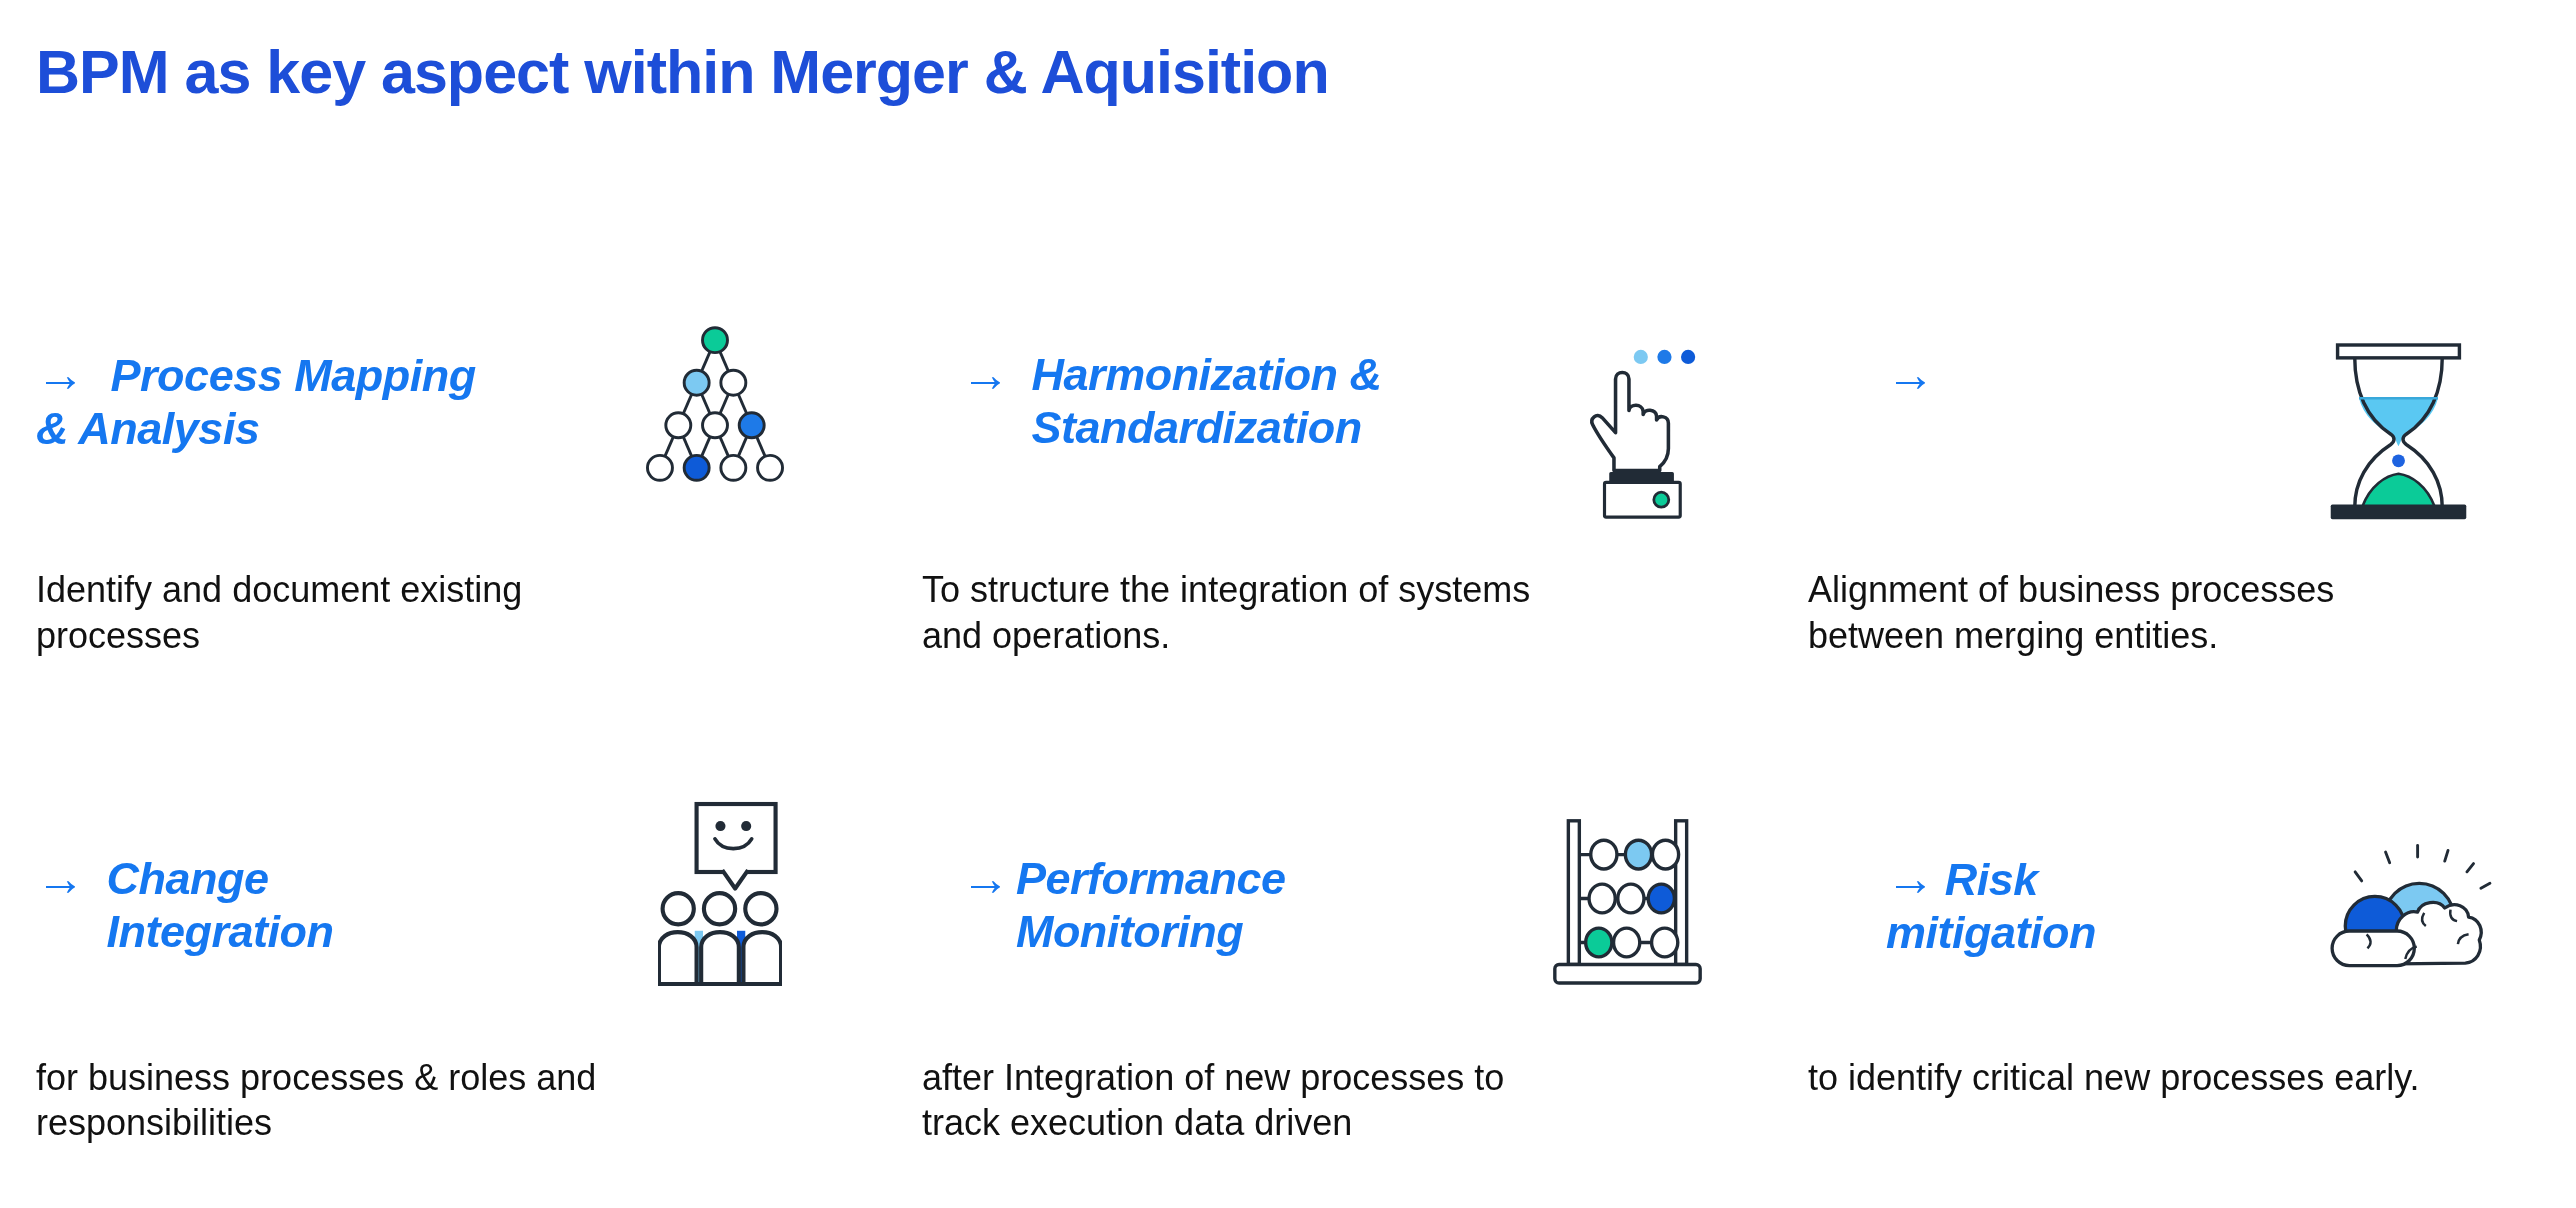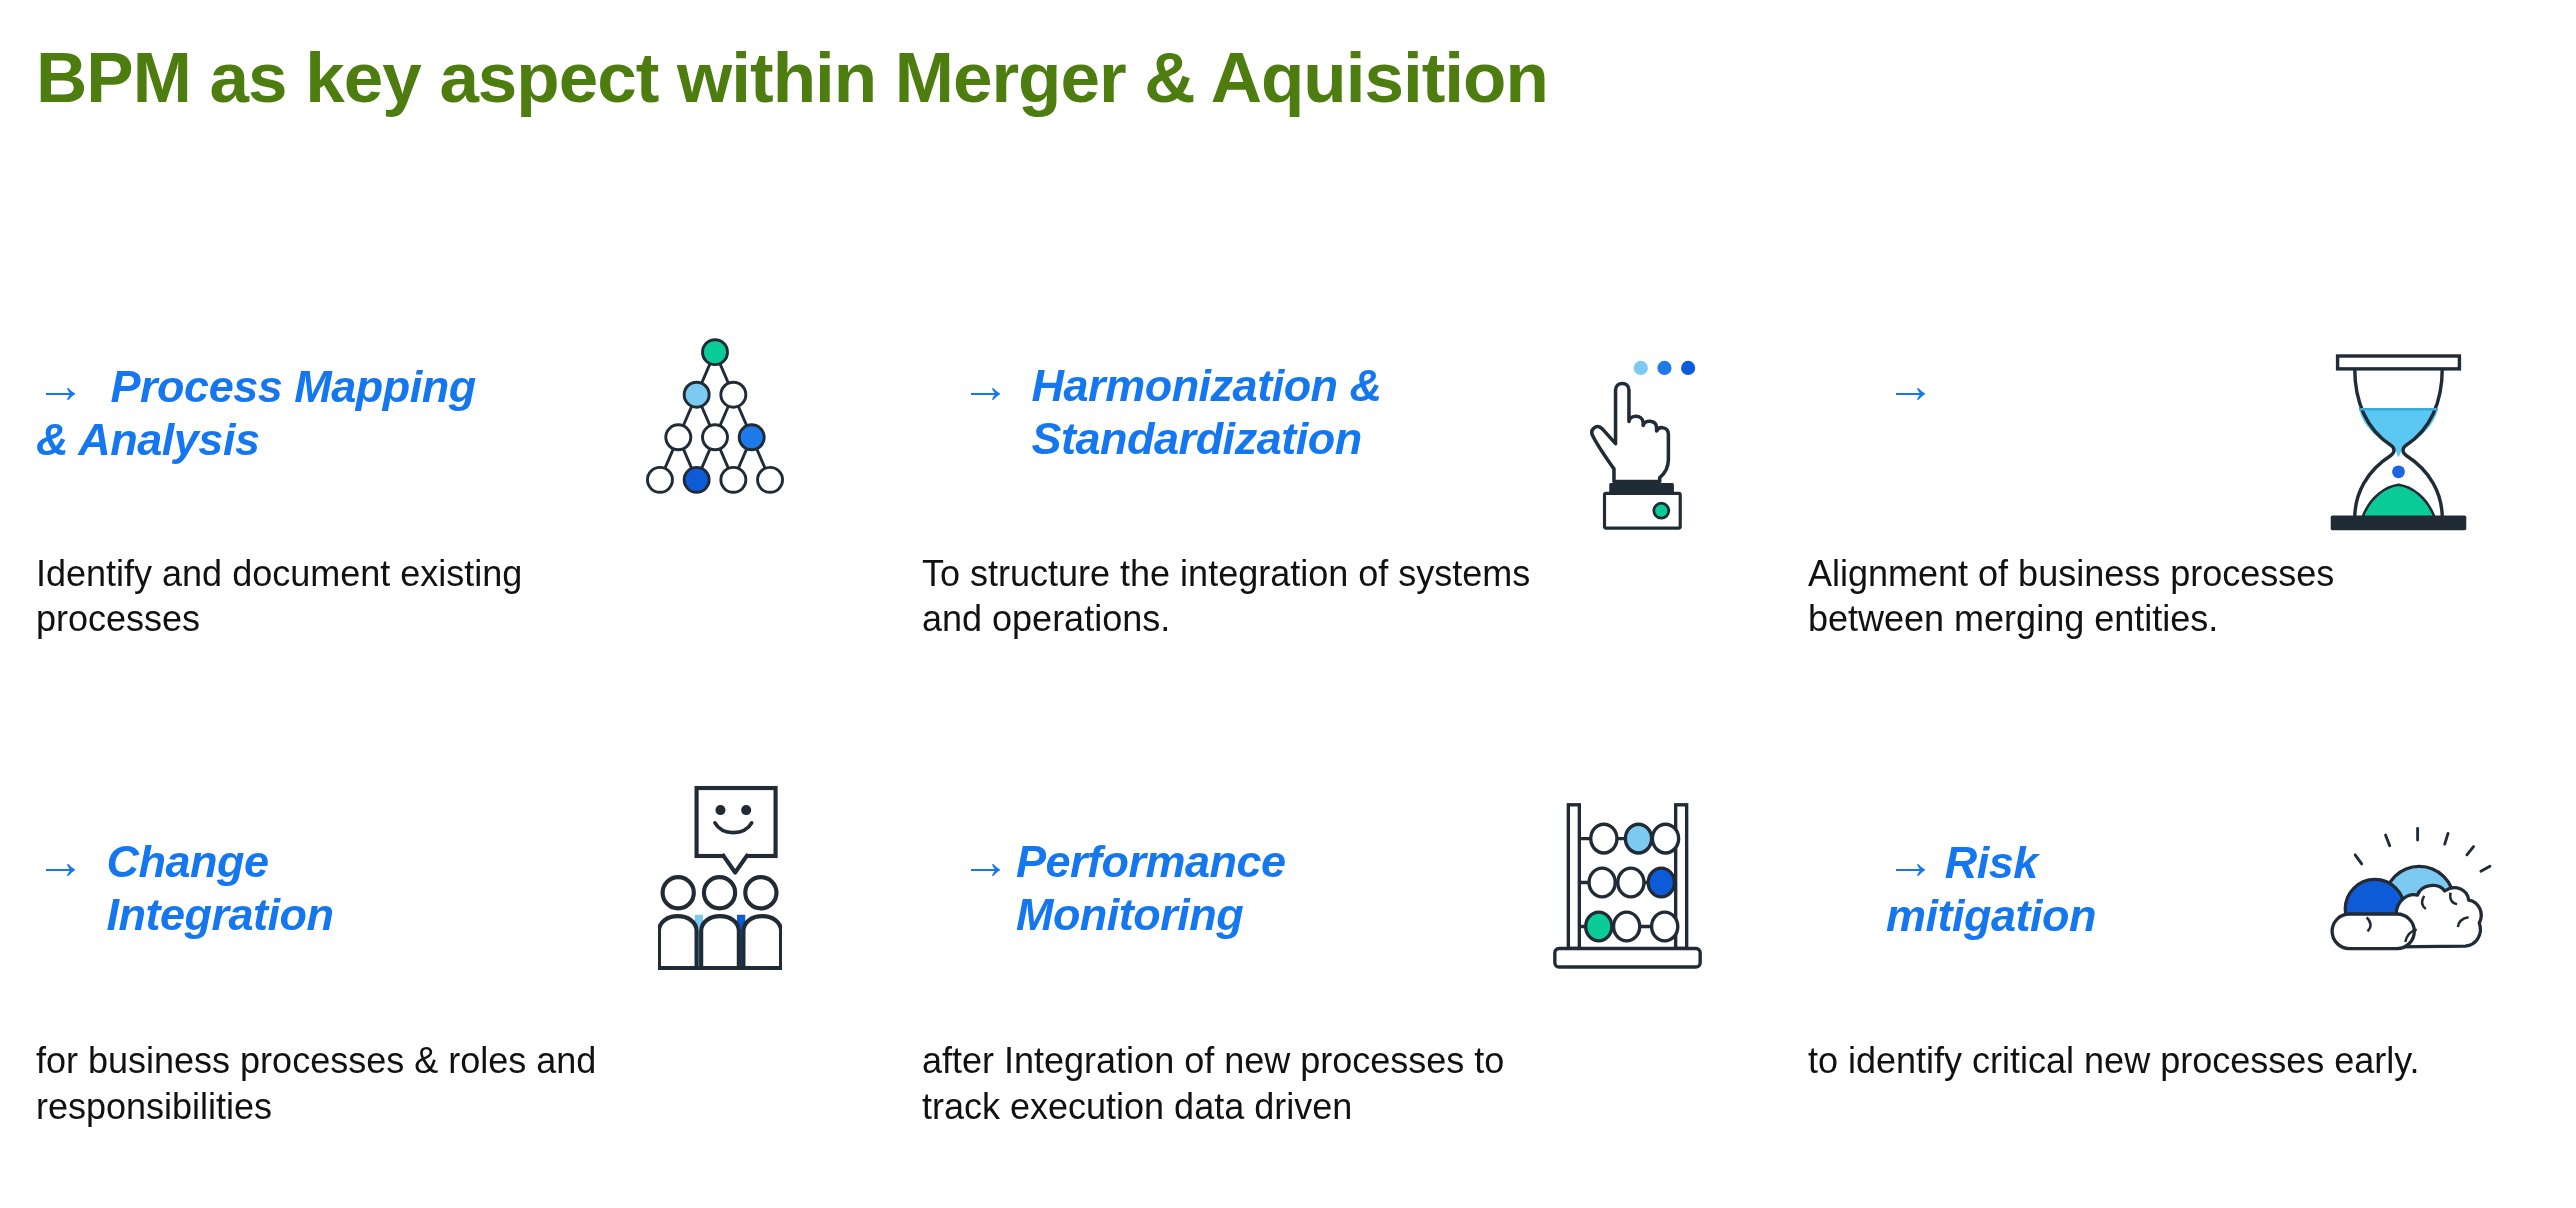--- a/index.html
+++ b/index.html
@@ -4,21 +4,21 @@
 <style>
   html,body{margin:0;padding:0;background:#ffffff;}
   body{
     width:2576px;height:1208px;overflow:hidden;
     font-family:"Liberation Sans","DejaVu Sans",sans-serif;
     color:#131313;
   }
   .slide{padding:37px 29.5px 0 36px;}
 
   .title{
-    font-size:71px;font-weight:700;line-height:1.15;color:#4d7c0f;
+    font-size:61px;font-weight:700;line-height:1.15;color:#1d4ed8;
     letter-spacing:-1px;
   }
 
   .grid{display:grid;grid-template-columns:886px 886px 1fr;}
 
   .head-row{margin-top:215px;gap:39px;}
   .head-row.second{margin-top:138px;}
   .head-row .cell{position:relative;min-height:193px;padding-right:207px;box-sizing:border-box;}
   .head-row.second .cell{min-height:197px;}
 
@@ -43,21 +43,21 @@
   .f6 .arrow{margin-right:9.8px;}
 
   .icon-box{position:absolute;}
   .f1 .icon-box{top:2px;right:133px;}
   .f2 .icon-box{top:15.7px;right:135px;}
   .f3 .icon-box{top:15.7px;right:67px;}
   .f4 .icon-box{top:3.9px;right:140px;}
   .f5 .icon-box{top:17.7px;right:135px;}
   .f6 .icon-box{top:37px;right:47px;}
 
-  .desc-row{margin-top:24px;}
+  .desc-row{margin-top:52px;}
   .desc-row.second{margin-top:61px;}
   .fdesc{
     white-space:pre-line;font-size:36px;line-height:1.27;color:#111111;
     padding-right:39px;
   }
 </style>
 </head>
 <body>
 
 <div class="slide">

